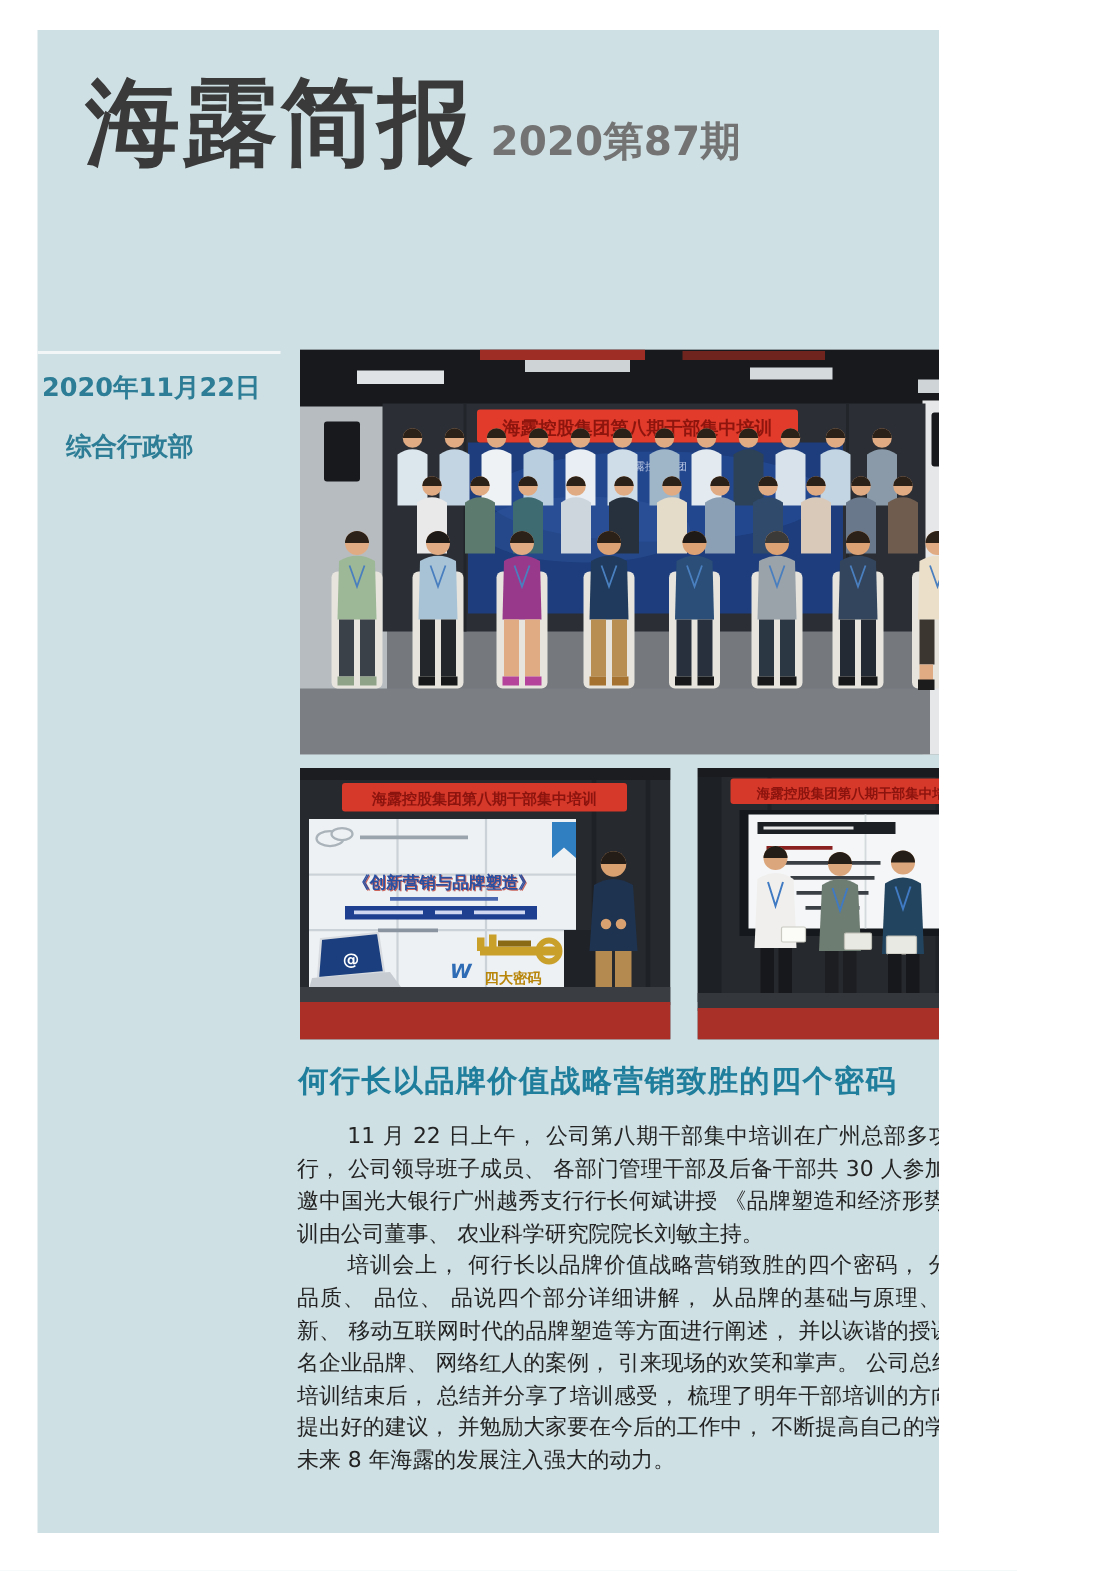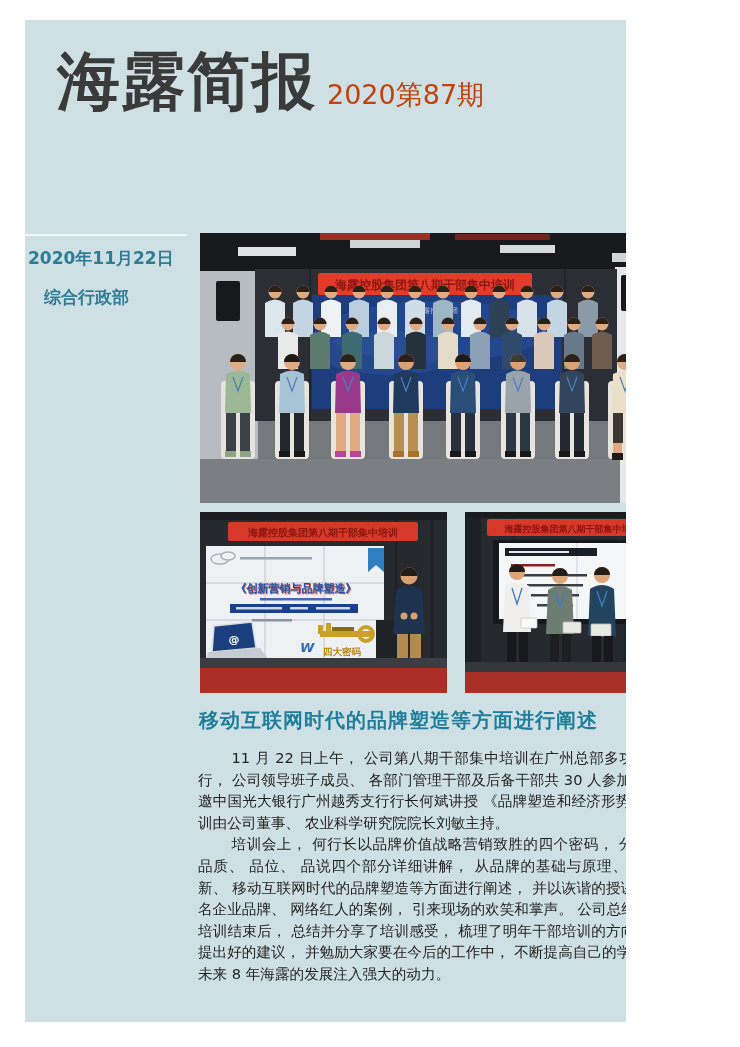--- a/index.html
+++ b/index.html
@@ -1,21 +1,21 @@
 <!DOCTYPE html>
 <html><head>
 <meta charset="utf-8">
 <style>
   html,body{margin:0;padding:0;background:#ffffff;}
   body{width:740px;height:1047px;font-family:"DejaVu Sans","Liberation Sans",sans-serif;}
   .canvas{position:relative;width:626px;height:1047px;background:#ffffff;overflow:hidden;}
   .page-bg{position:absolute;left:25px;top:20px;width:688px;height:1002px;background:#cfe0e4;}
   .masthead{position:absolute;left:57px;top:50px;display:flex;align-items:flex-end;gap:10px;}
   .masthead .title{font-size:63px;font-weight:bold;color:#3a3a3a;line-height:1;letter-spacing:2px;}
-  .masthead .issue{font-size:27px;font-weight:normal;color:#c2410c;line-height:1;padding-bottom:5px;}
+  .masthead .issue{font-size:27px;font-weight:bold;color:#737373;line-height:1;padding-bottom:5px;}
   .sidebar-rule{position:absolute;left:25px;top:234px;width:162px;height:2px;background:#f2f6f7;}
   .sidebar-date{position:absolute;left:28px;top:247px;font-size:17px;font-weight:bold;color:#2c7d95;}
   .sidebar-dept{position:absolute;left:44px;top:286px;font-size:17px;font-weight:bold;color:#2c7d95;}
   .photo{position:absolute;display:block;}
   .photo svg{display:block;width:100%;height:100%;}
   .photo-main{left:200px;top:233px;width:475px;height:270px;}
   .photo-lecture{left:200px;top:512px;width:247px;height:181px;}
   .photo-award{left:465px;top:512px;width:210px;height:181px;}
   .headline{position:absolute;left:199px;top:707px;width:505px;font-size:20px;font-weight:bold;color:#1f7e9c;letter-spacing:1px;}
   .article{position:absolute;left:198px;top:747px;width:511px;font-size:14.6px;line-height:21.6px;color:#242424;text-align:justify;}
@@ -332,19 +332,19 @@
             <path d="M172 76 L177 92 L182 76" stroke="#3f7ac2" stroke-width="1.3" fill="none"></path>
             <rect x="167" y="122" width="9" height="44" fill="#3c4148"></rect>
             <rect x="179" y="122" width="9" height="44" fill="#3c4148"></rect>
           </g>
       </g>
       <rect x="0" y="150" width="210" height="12" fill="#34373c"></rect>
       <rect x="0" y="160" width="210" height="21" fill="#a83028"></rect>
     </svg>
   </div>
 
-  <div class="headline">移动互联网时代的品牌塑造等方面进行阐述</div>
+  <div class="headline">何行长以品牌价值战略营销致胜的四个密码</div>
 
   <div class="article">
     <p>11 月 22 日上午， 公司第八期干部集中培训在广州总部多功能会议室举行， 公司领导班子成员、 各部门管理干部及后备干部共 30 人参加了培训。 特邀中国光大银行广州越秀支行行长何斌讲授 《品牌塑造和经济形势分析》， 培训由公司董事、 农业科学研究院院长刘敏主持。</p>
     <p>培训会上， 何行长以品牌价值战略营销致胜的四个密码， 分别从品类、 品质、 品位、 品说四个部分详细讲解， 从品牌的基础与原理、 品牌营销创新、 移动互联网时代的品牌塑造等方面进行阐述， 并以诙谐的授课风格讲述知名企业品牌、 网络红人的案例， 引来现场的欢笑和掌声。 公司总经理王冰星在培训结束后， 总结并分享了培训感受， 梳理了明年干部培训的方向和倡议大家提出好的建议， 并勉励大家要在今后的工作中， 不断提高自己的学习能力， 为未来 8 年海露的发展注入强大的动力。</p>
   </div>
 </div>
 
 </body></html>

